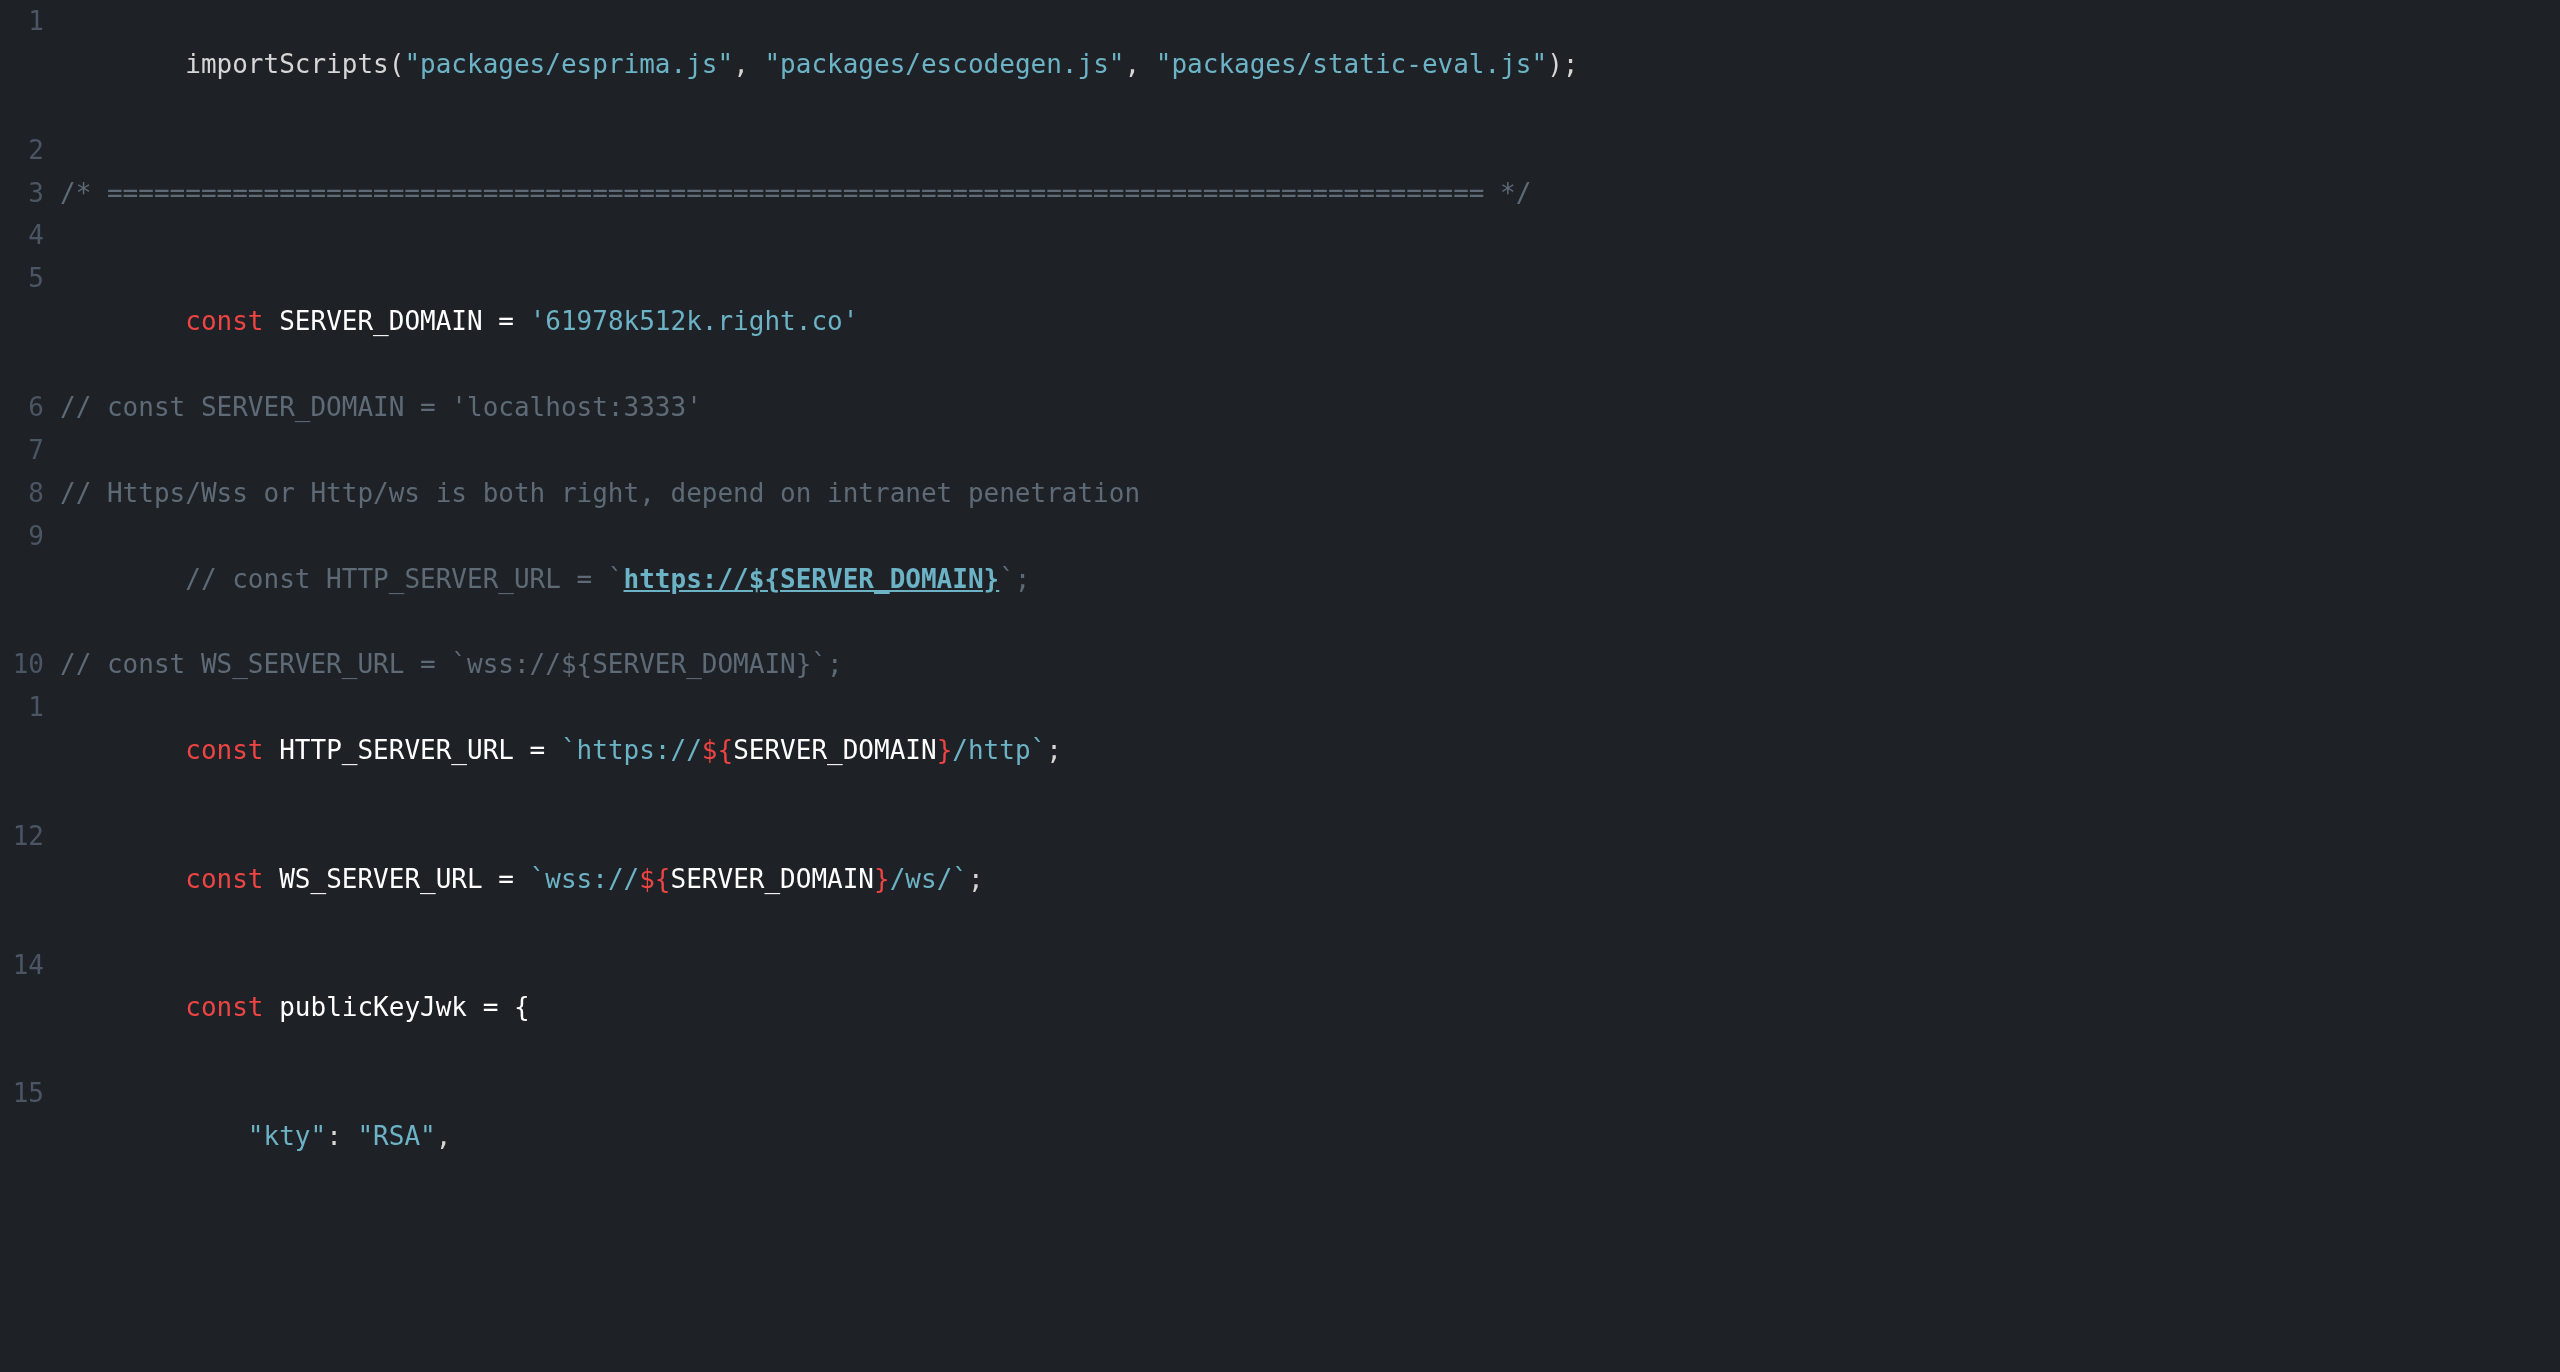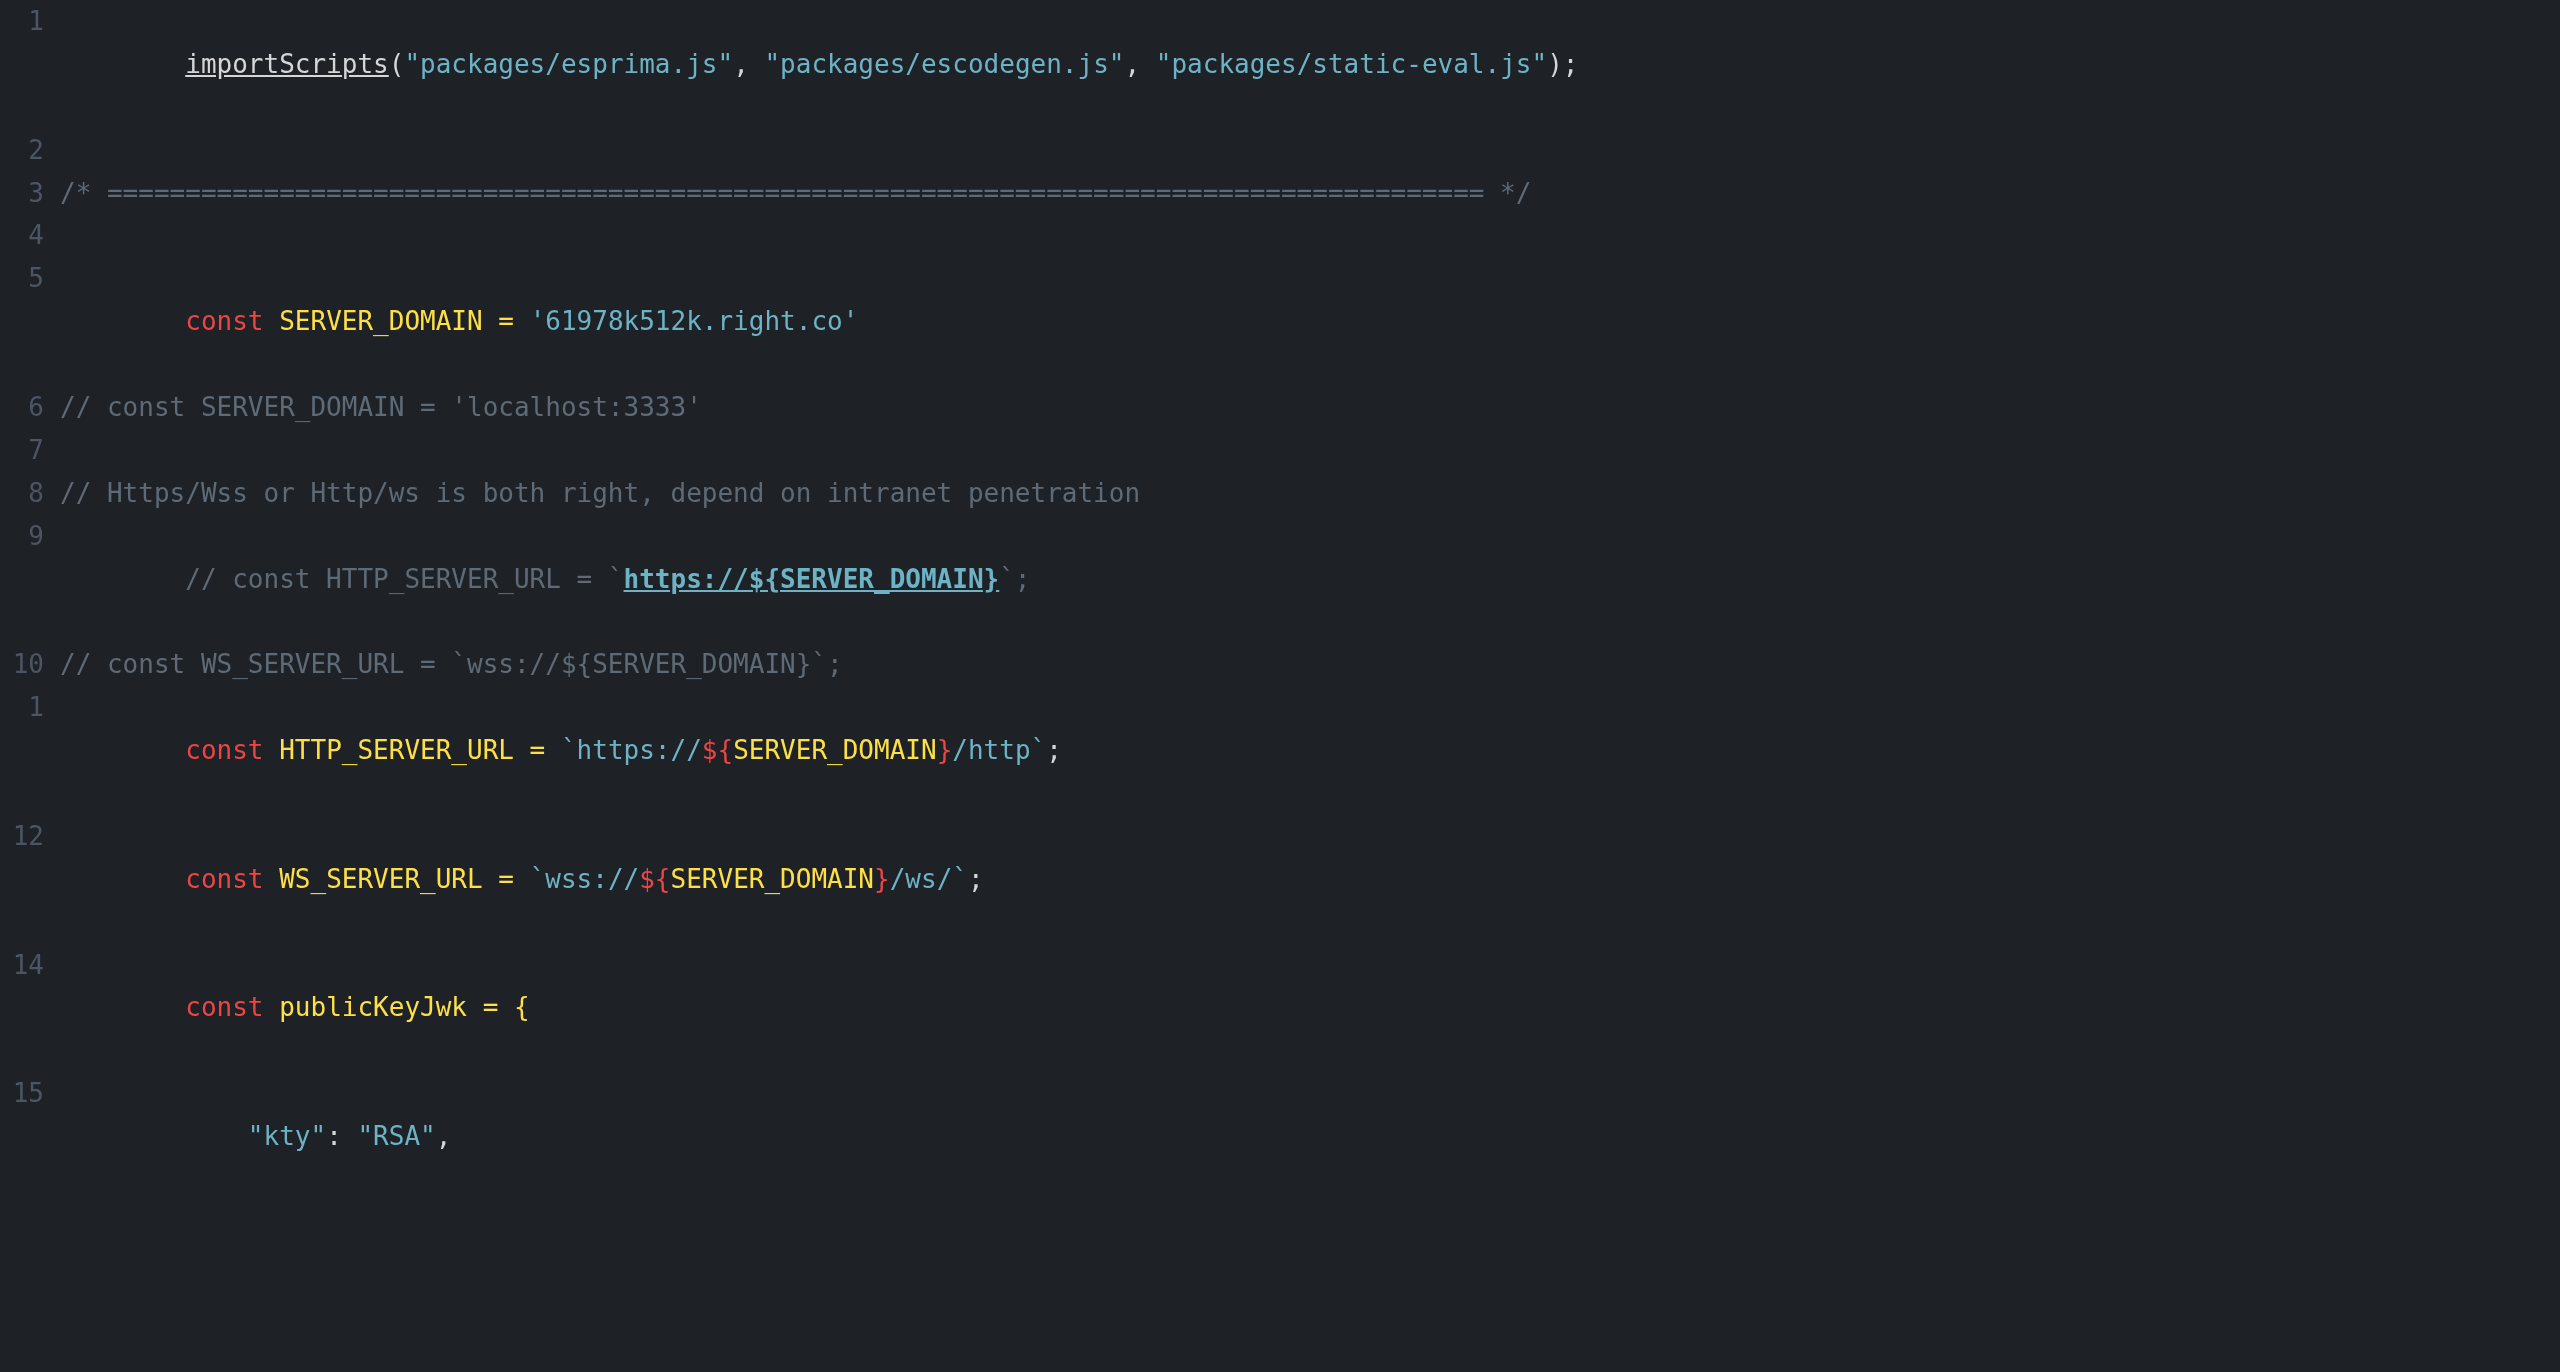--- a/index.html
+++ b/index.html
@@ -24,26 +24,26 @@
     color: #4b5563;
     user-select: none;
     padding-right: 16px;
   }
   .row .txt {
     flex: 1 1 auto;
     white-space: pre-wrap;
     word-break: break-all;
     color: #d6d6d6;
   }
-  .t-func    { color: #d6d6d6; text-decoration: underline; }
+  .t-func    { color: #d6d6d6; }
   .t-string  { color: #6db3c6; } 
   .t-comment { color: #5e6a76; font-style: normal; }
   .t-link    { color: #6db3c6; text-decoration: underline; font-weight: bold; }
   .t-keyword { color: #ef4444; } 
-  .t-const   { color: #fde047; }
+  .t-const   { color: #ffffff; }
   .t-prop    { color: #6db3c6; }
   .t-punct   { color: #d6d6d6; }
 </style>
 </head>
 <body>
 
 <div class="editor">
   <div style="flex:1 1 auto;">
 
     <div class="row">

